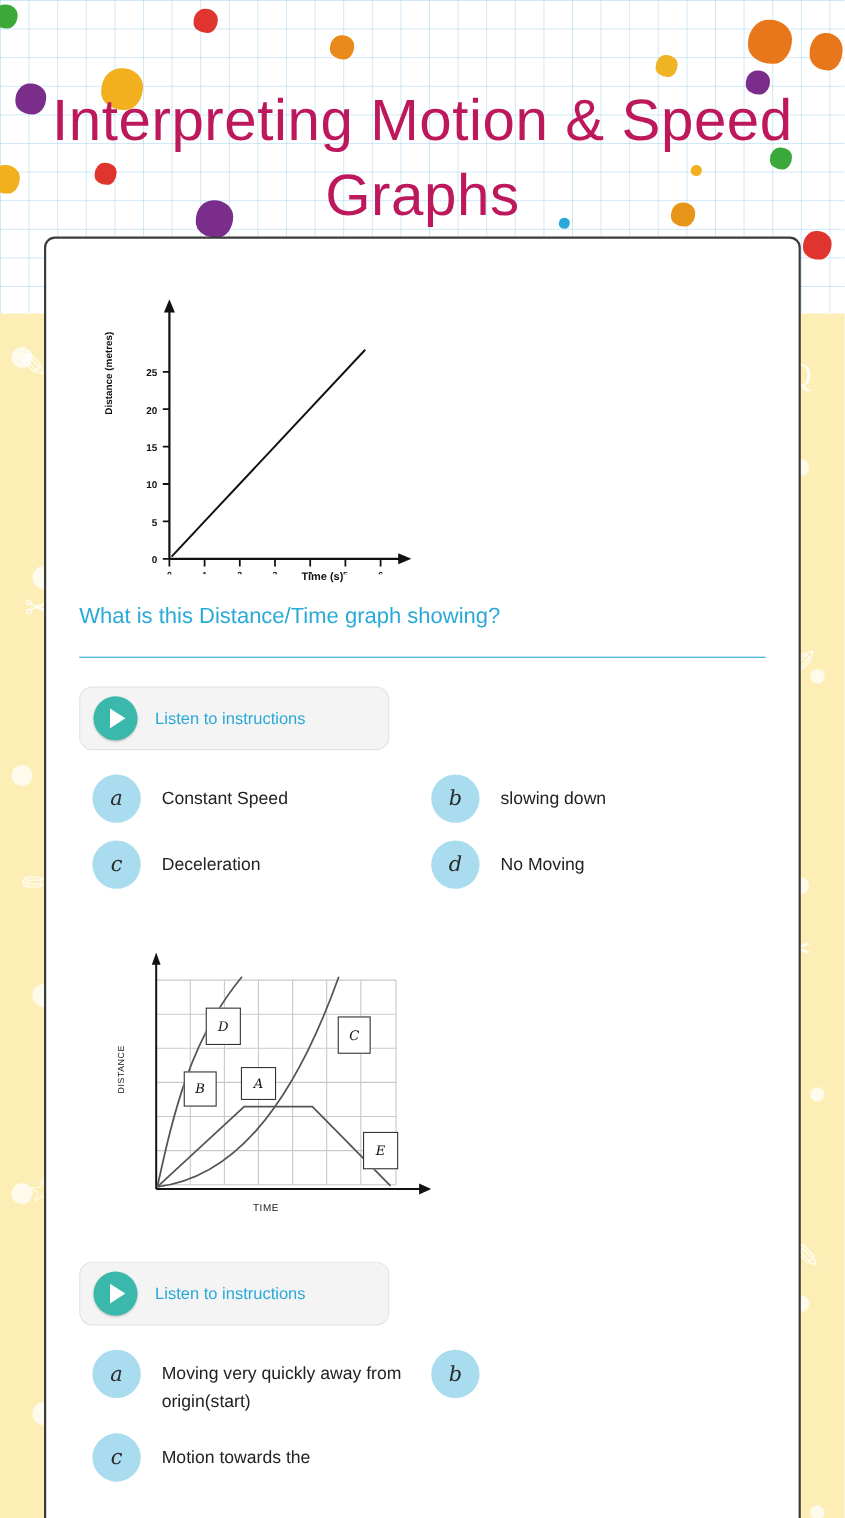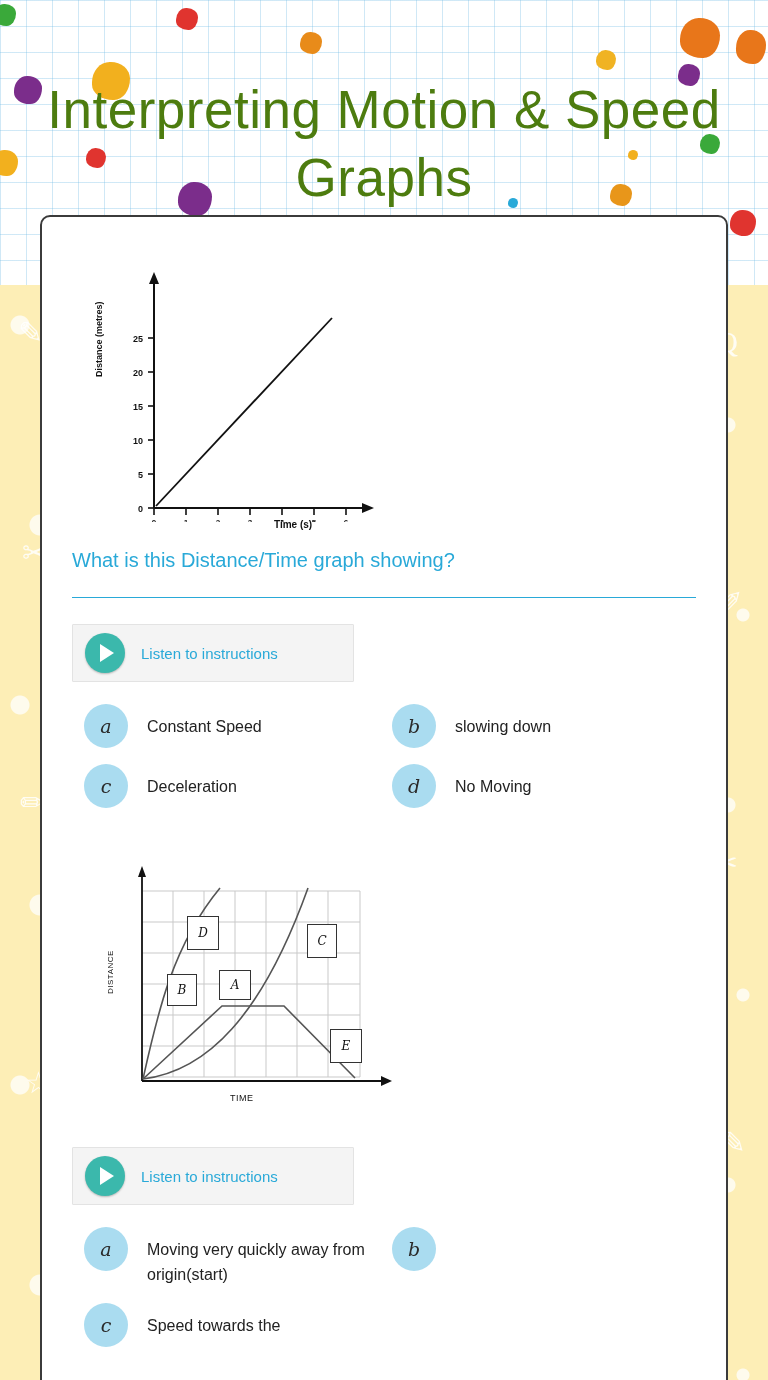--- a/index.html
+++ b/index.html
@@ -50,21 +50,21 @@
   .splat {
     position: absolute;
     border-radius: 48% 52% 43% 57% / 55% 45% 58% 42%;
   }
 
   
   .title {
     position: absolute;
     left: 0; top: 40px; width: 768px;
     text-align: center;
-    color: #4d7c0f;
+    color: #be185d;
     font-size: 53px;
     line-height: 68px;
     font-weight: 400;
     letter-spacing: 0.5px;
   }
 
   
   .card {
     position: absolute;
     left: 40px; top: 215px;
@@ -98,21 +98,21 @@
     margin: 6px 0 0 0;
     font-weight: 400;
   }
 
   
   .listen {
     margin-top: 26px;
     width: 282px; height: 58px;
     background: #f4f4f4;
     border: 1px solid #e3e3e3;
-    border-radius: 1px;
+    border-radius: 12px;
     display: flex; align-items: center;
     padding-left: 12px;
     gap: 16px;
   }
   .play-btn {
     width: 40px; height: 40px; border-radius: 50%;
     background: #3bb8ac;
     display: flex; align-items: center; justify-content: center;
     box-shadow: 0 1px 2px rgba(0,0,0,0.25);
   }
@@ -337,17 +337,17 @@
   <div class="options">
     <div class="opt">
       <div class="opt-bubble">a</div>
       <div class="opt-text">Moving very quickly away from origin(start)</div>
     </div>
     <div class="opt">
       <div class="opt-bubble">b</div>
     </div>
     <div class="opt">
       <div class="opt-bubble">c</div>
-      <div class="opt-text">Speed towards the</div>
+      <div class="opt-text">Motion towards the</div>
     </div>
   </div>
 
 </div>
 
 </body></html>

